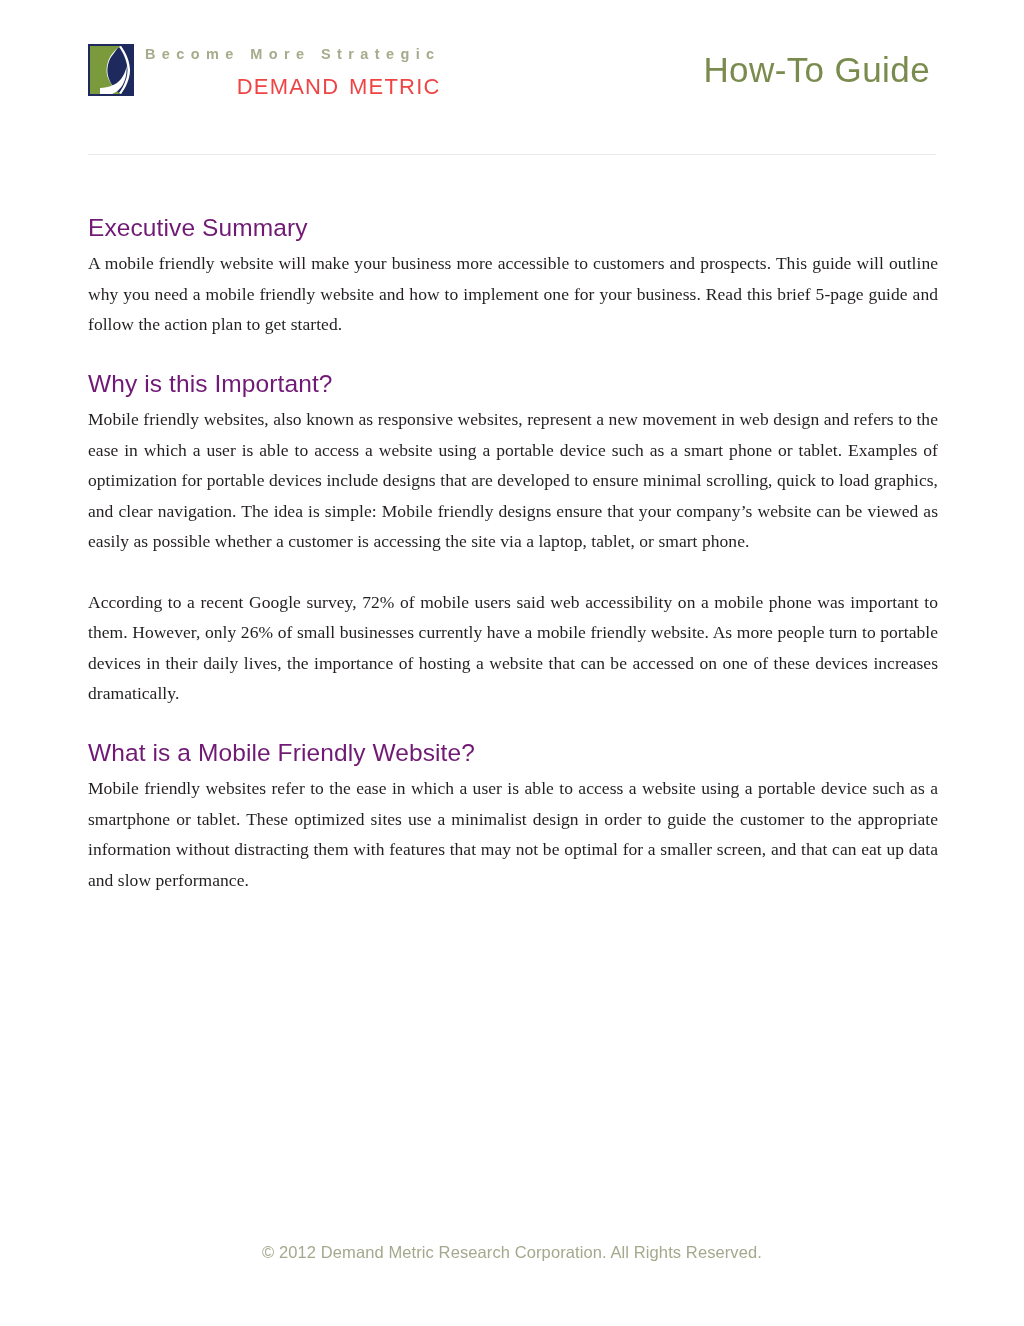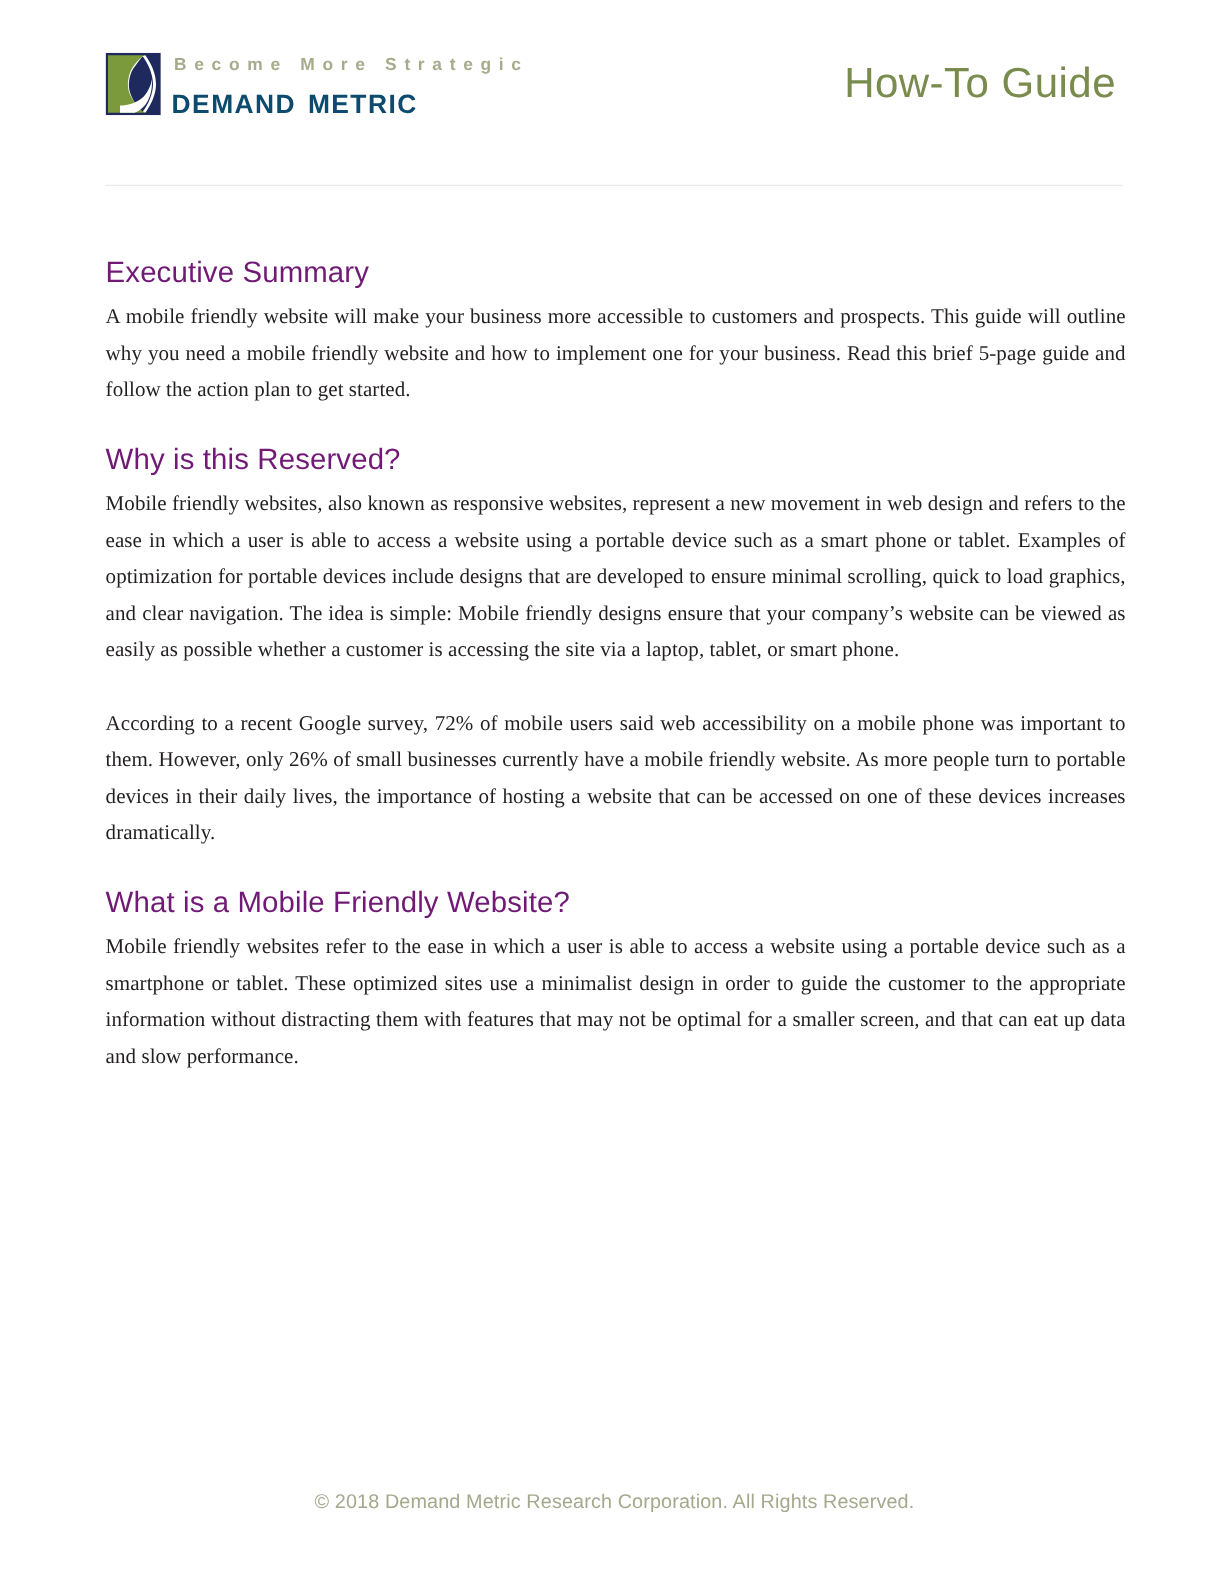--- a/index.html
+++ b/index.html
@@ -63,27 +63,28 @@
     color: #a7ab8b;
     font-weight: 700;
     line-height: 1;
     white-space: nowrap;
     margin-left: 2px;
   }
 
   .brand-name {
     font-size: 31px;
     letter-spacing: 1.2px;
-    color: #0c4a6e;
-    font-weight: 700;
+    color: #ef4444;
+    font-weight: 400;
     line-height: 1;
     margin-top: 6px;
     font-variant: small-caps;
     text-transform: lowercase;
     white-space: nowrap;
+    text-align: right;
   }
   .brand-name::first-letter { font-size: 31px; }
 
   .doc-kind {
     font-size: 35px;
     color: #7a8b4e;
     font-weight: 400;
     line-height: 1;
     letter-spacing: 0.4px;
     white-space: nowrap;
@@ -189,29 +190,29 @@
 
   <div class="content">
 
 
     <section class="section">
       <h2 class="section-heading">Executive Summary</h2>
       <p class="body-text">A mobile friendly website will make your business more accessible to customers and prospects. This guide will outline why you need a mobile friendly website and how to implement one for your business. Read this brief 5-page guide and follow the action plan to get started.</p>
     </section>
 
     <section class="section">
-      <h2 class="section-heading spaced">Why is this Reserved?</h2>
+      <h2 class="section-heading spaced">Why is this Important?</h2>
       <p class="body-text">Mobile friendly websites, also known as responsive websites, represent a new movement in web design and refers to the ease in which a user is able to access a website using a portable device such as a smart phone or tablet. Examples of optimization for portable devices include designs that are developed to ensure minimal scrolling, quick to load graphics, and clear navigation. The idea is simple: Mobile friendly designs ensure that your company’s website can be viewed as easily as possible whether a customer is accessing the site via a laptop, tablet, or smart phone.</p>
       <p class="body-text">According to a recent Google survey, 72% of mobile users said web accessibility on a mobile phone was important to them. However, only 26% of small businesses currently have a mobile friendly website. As more people turn to portable devices in their daily lives, the importance of hosting a website that can be accessed on one of these devices increases dramatically.</p>
     </section>
 
     <section class="section">
       <h2 class="section-heading spaced">What is a Mobile Friendly Website?</h2>
       <p class="body-text">Mobile friendly websites refer to the ease in which a user is able to access a website using a portable device such as a smartphone or tablet. These optimized sites use a minimalist design in order to guide the customer to the appropriate information without distracting them with features that may not be optimal for a smaller screen, and that can eat up data and slow performance.</p>
     </section>
 
   </div>
 
   <div class="footer">
-    <span class="footer-text">© 2018 Demand Metric Research Corporation.  All Rights Reserved.</span>
+    <span class="footer-text">© 2012 Demand Metric Research Corporation.  All Rights Reserved.</span>
   </div>
 
 </div>
 
 </body></html>

